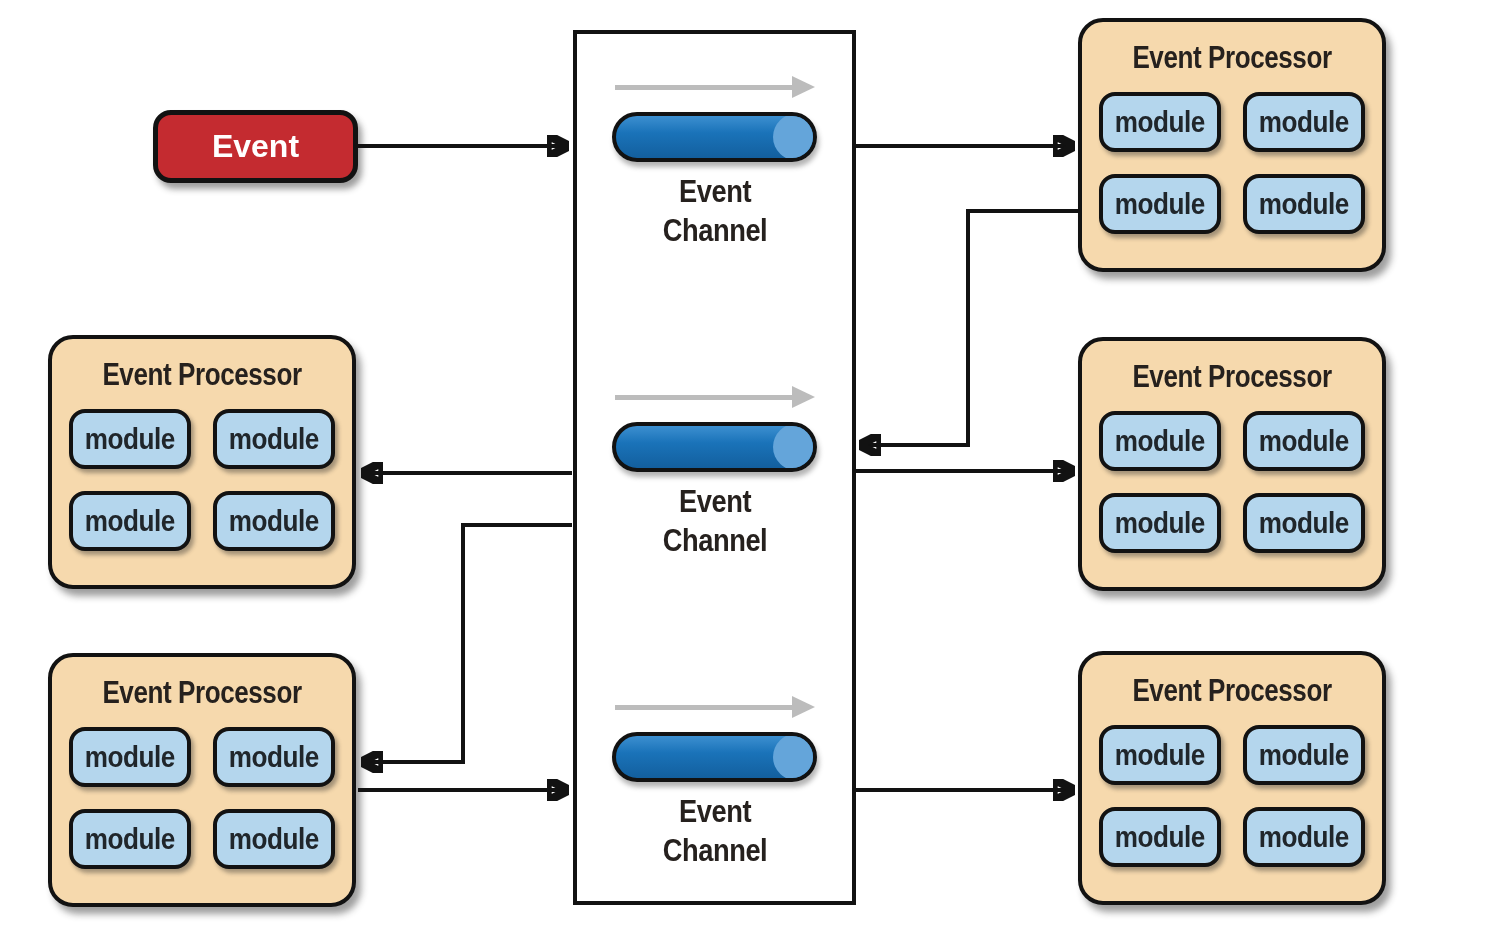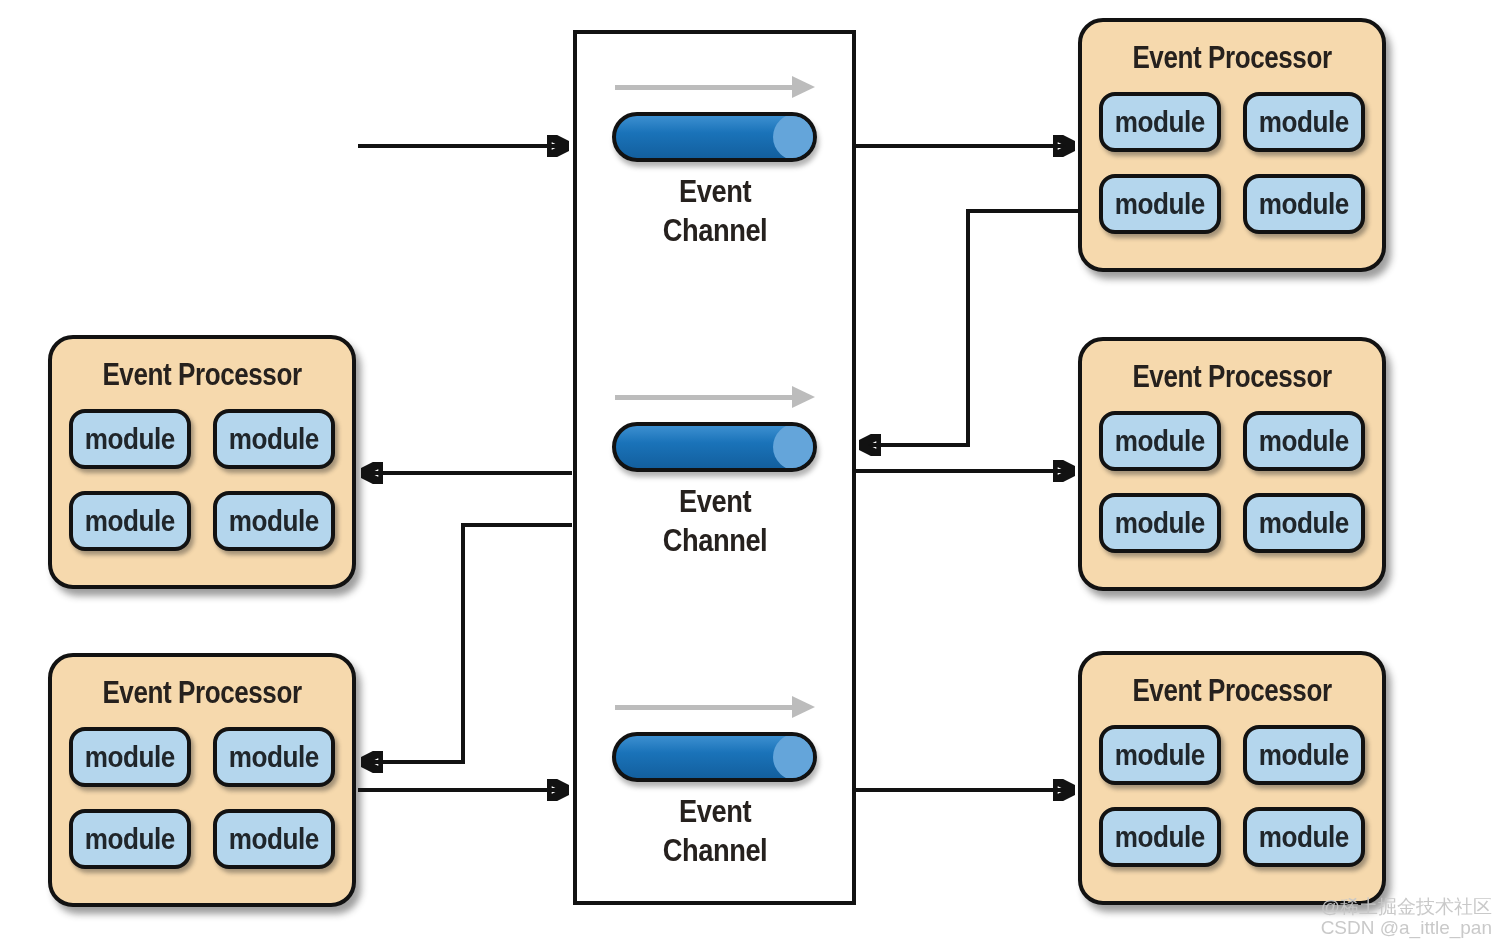--- a/index.html
+++ b/index.html
@@ -100,20 +100,23 @@
     <path d="M358 146 H566" marker-end="url(#arrow)"></path>
     <path d="M856 146 H1072" marker-end="url(#arrow)"></path>
     <path d="M1078 211 H968 V445 H862" marker-end="url(#arrow)"></path>
     <path d="M856 471 H1072" marker-end="url(#arrow)"></path>
     <path d="M572 473 H364" marker-end="url(#arrow)"></path>
     <path d="M572 525 H463 V762 H364" marker-end="url(#arrow)"></path>
     <path d="M358 790 H566" marker-end="url(#arrow)"></path>
     <path d="M856 790 H1072" marker-end="url(#arrow)"></path>
   </svg>
 
+  <div class="event-box">
+    <span class="lbl">Event</span>
+  </div>
 
   <div class="channel-box">
 
     <div class="channel-item c1">
       <div class="flow-arrow"></div>
       <div class="pipe"></div>
       <div class="channel-label">Event Channel</div>
     </div>
 
     <div class="channel-item c2">
@@ -213,18 +216,14 @@
         </div>
       <div class="module">
           <span>module</span>
         </div>
       <div class="module">
           <span>module</span>
         </div>
     </div>
   </div>
 
-  <div class="watermark">
-    <div>@稀土掘金技术社区</div>
-    <div>CSDN @a_ittle_pan</div>
-  </div>
 
 </div>
 
 </body></html>

